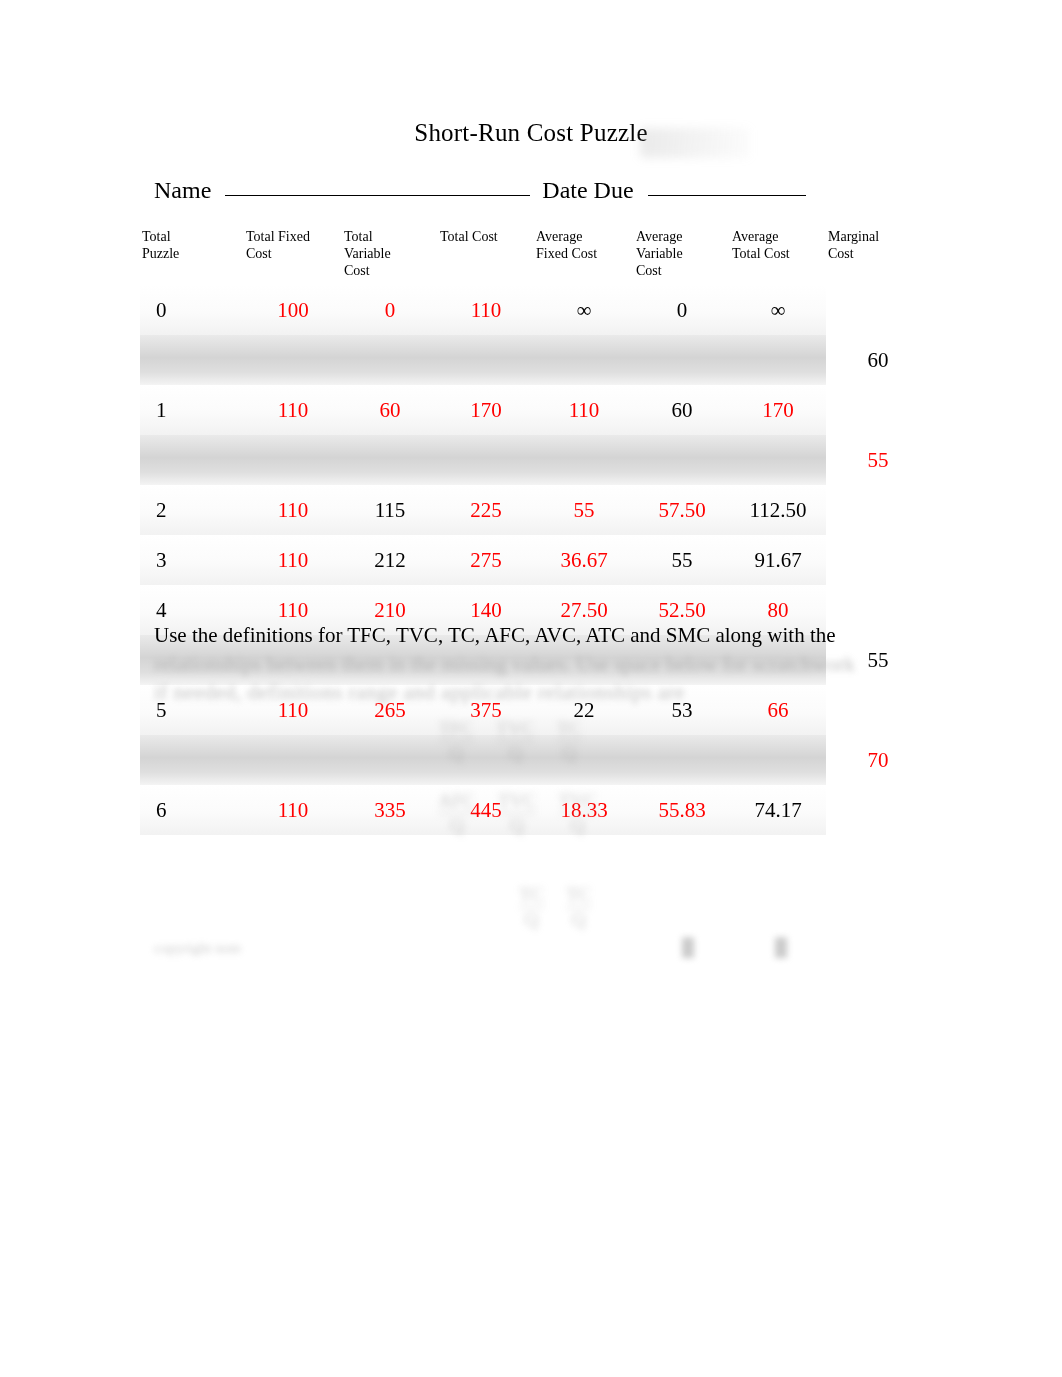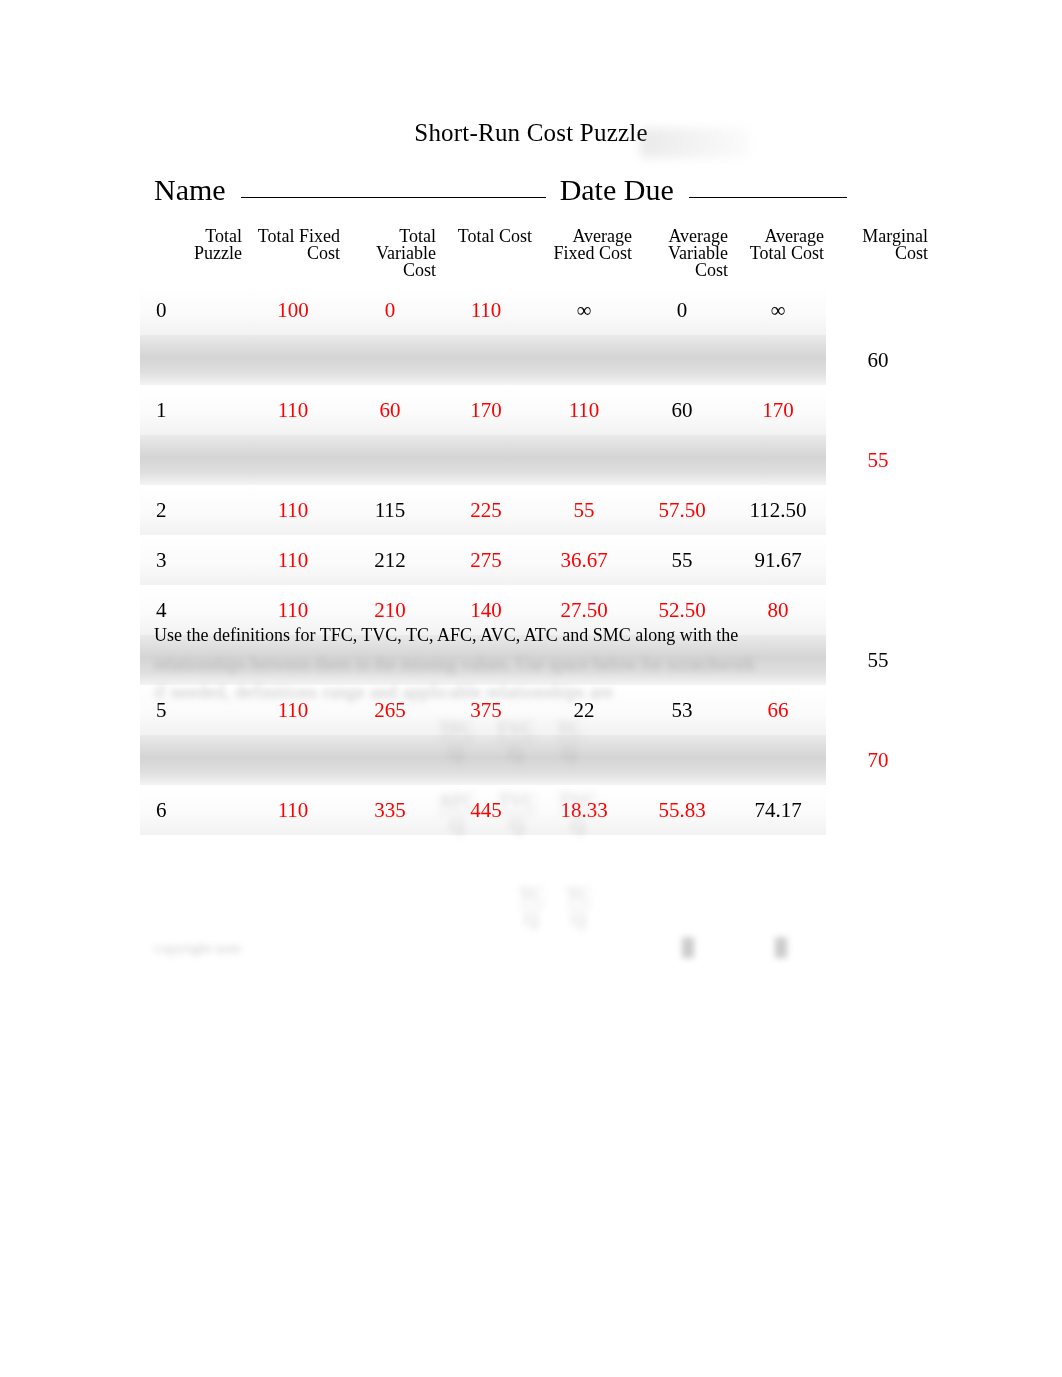--- a/index.html
+++ b/index.html
@@ -48,21 +48,21 @@
     filter: blur(5px);
     border-radius: 4px;
   }
 
   
   .nameline {
     position: absolute;
     top: 176px;
     left: 154px;
     width: 790px;
-    font-size: 30px;
+    font-size: 24px;
     line-height: 28px;
     white-space: nowrap;
   }
   .rule {
     display: inline-block;
     border-bottom: 1.6px solid #000;
     vertical-align: 2px;
   }
   .rule.name  { width: 305px; margin: 0 6px 0 8px; }
   .rule.date  { width: 158px; margin: 0 0 0 8px; }
@@ -80,23 +80,23 @@
   .cost-table col.c1 { width: 98px;  }
   .cost-table col.c2 { width: 96px;  }
   .cost-table col.c3 { width: 96px;  }
   .cost-table col.c4 { width: 100px; }
   .cost-table col.c5 { width: 96px;  }
   .cost-table col.c6 { width: 96px;  }
   .cost-table col.c7 { width: 104px; }
 
   .cost-table th {
     font-weight: 400;
-    font-size: 18px;
+    font-size: 14px;
     line-height: 17px;
-    text-align: right;
+    text-align: left;
     vertical-align: top;
     padding: 4px 2px 6px 2px;
   }
   .cost-table td {
     font-size: 21px;
     line-height: 25px;
     text-align: center;
     padding: 0;
     height: 50px;
     vertical-align: middle;
@@ -130,21 +130,21 @@
   .red   { color: #ff0000; }
   .black { color: #000000; }
   .inf   { font-size: 19px; }
 
   
   .body-text {
     position: absolute;
     top: 622px;
     left: 154px;
     width: 740px;
-    font-size: 18px;
+    font-size: 21px;
     line-height: 26px;
   }
   .line-clear { white-space: nowrap; }
 
   
   .blurline {
     color: #9a9a9a;
     filter: blur(3.4px);
     opacity: .62;
     white-space: nowrap;

